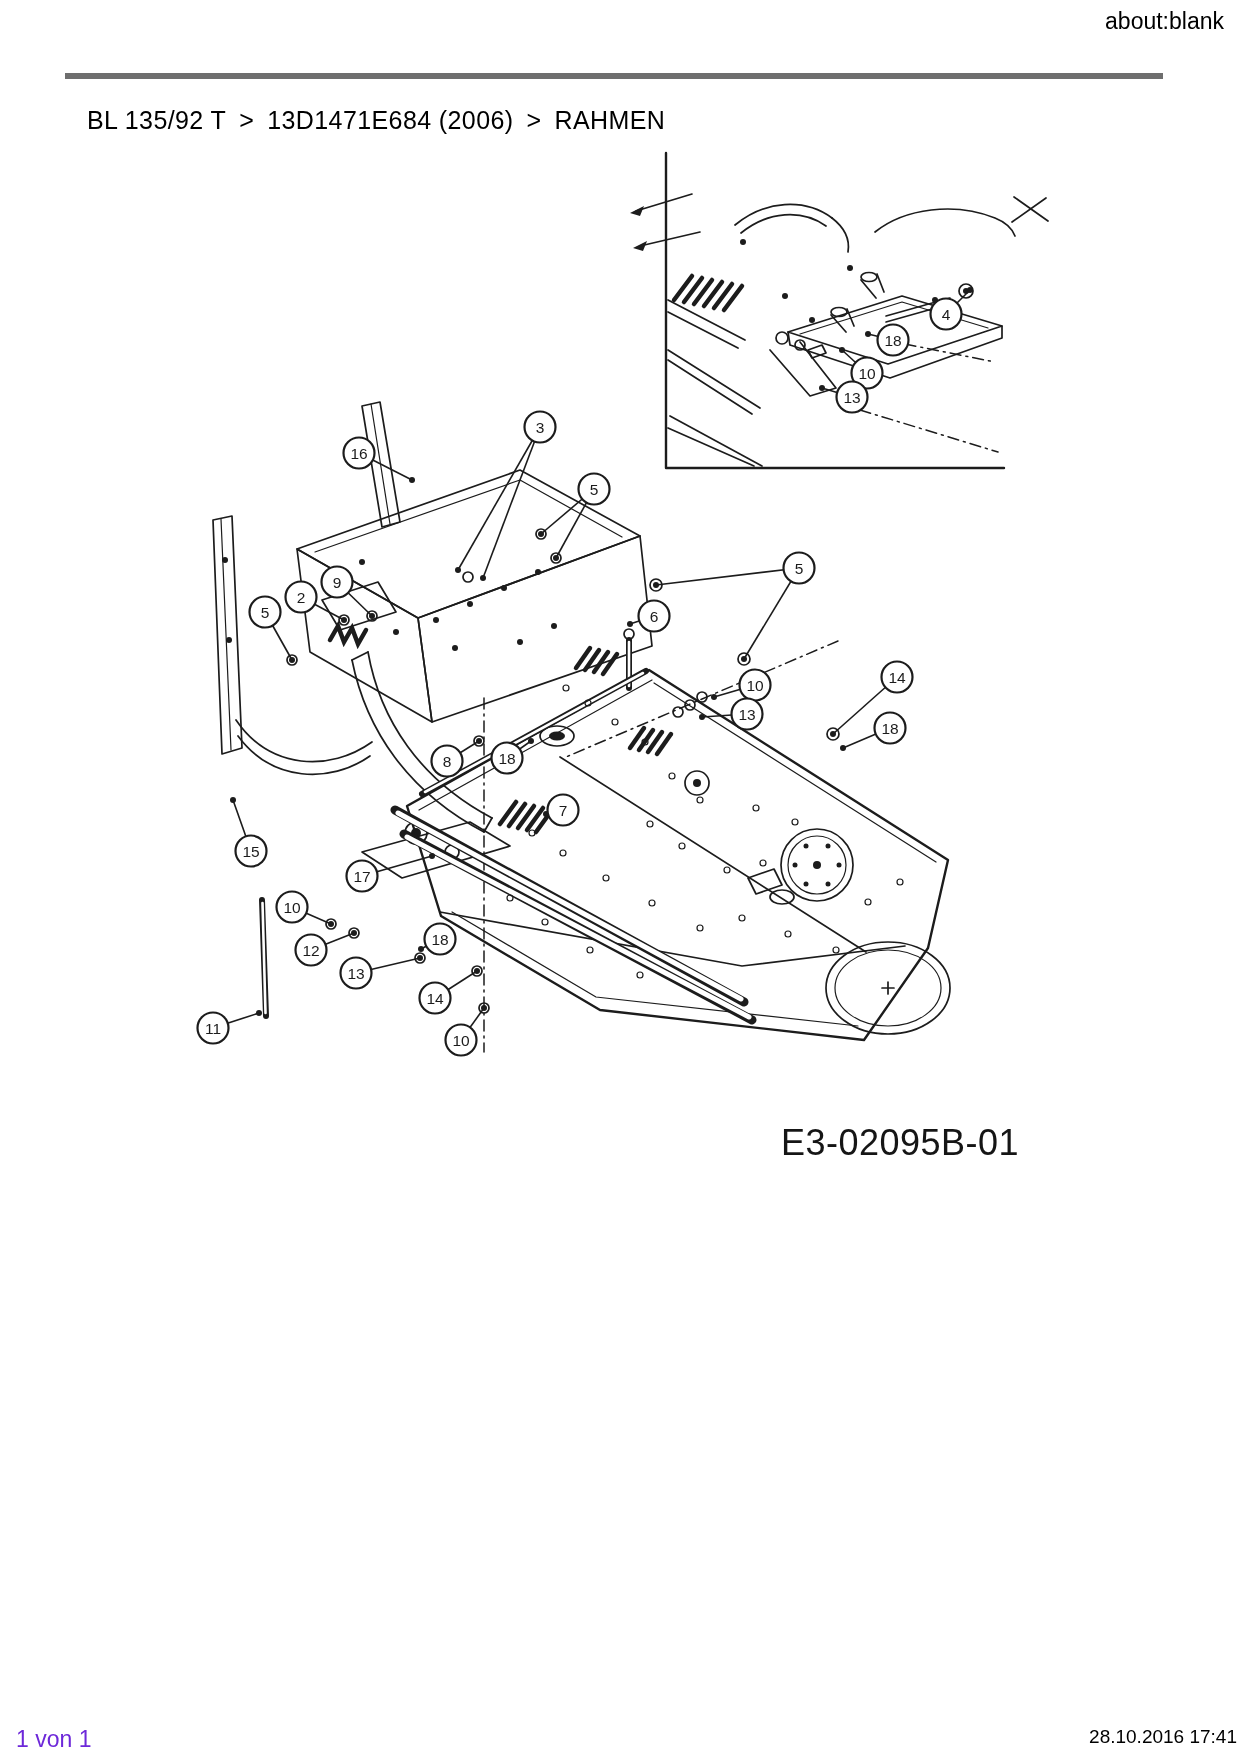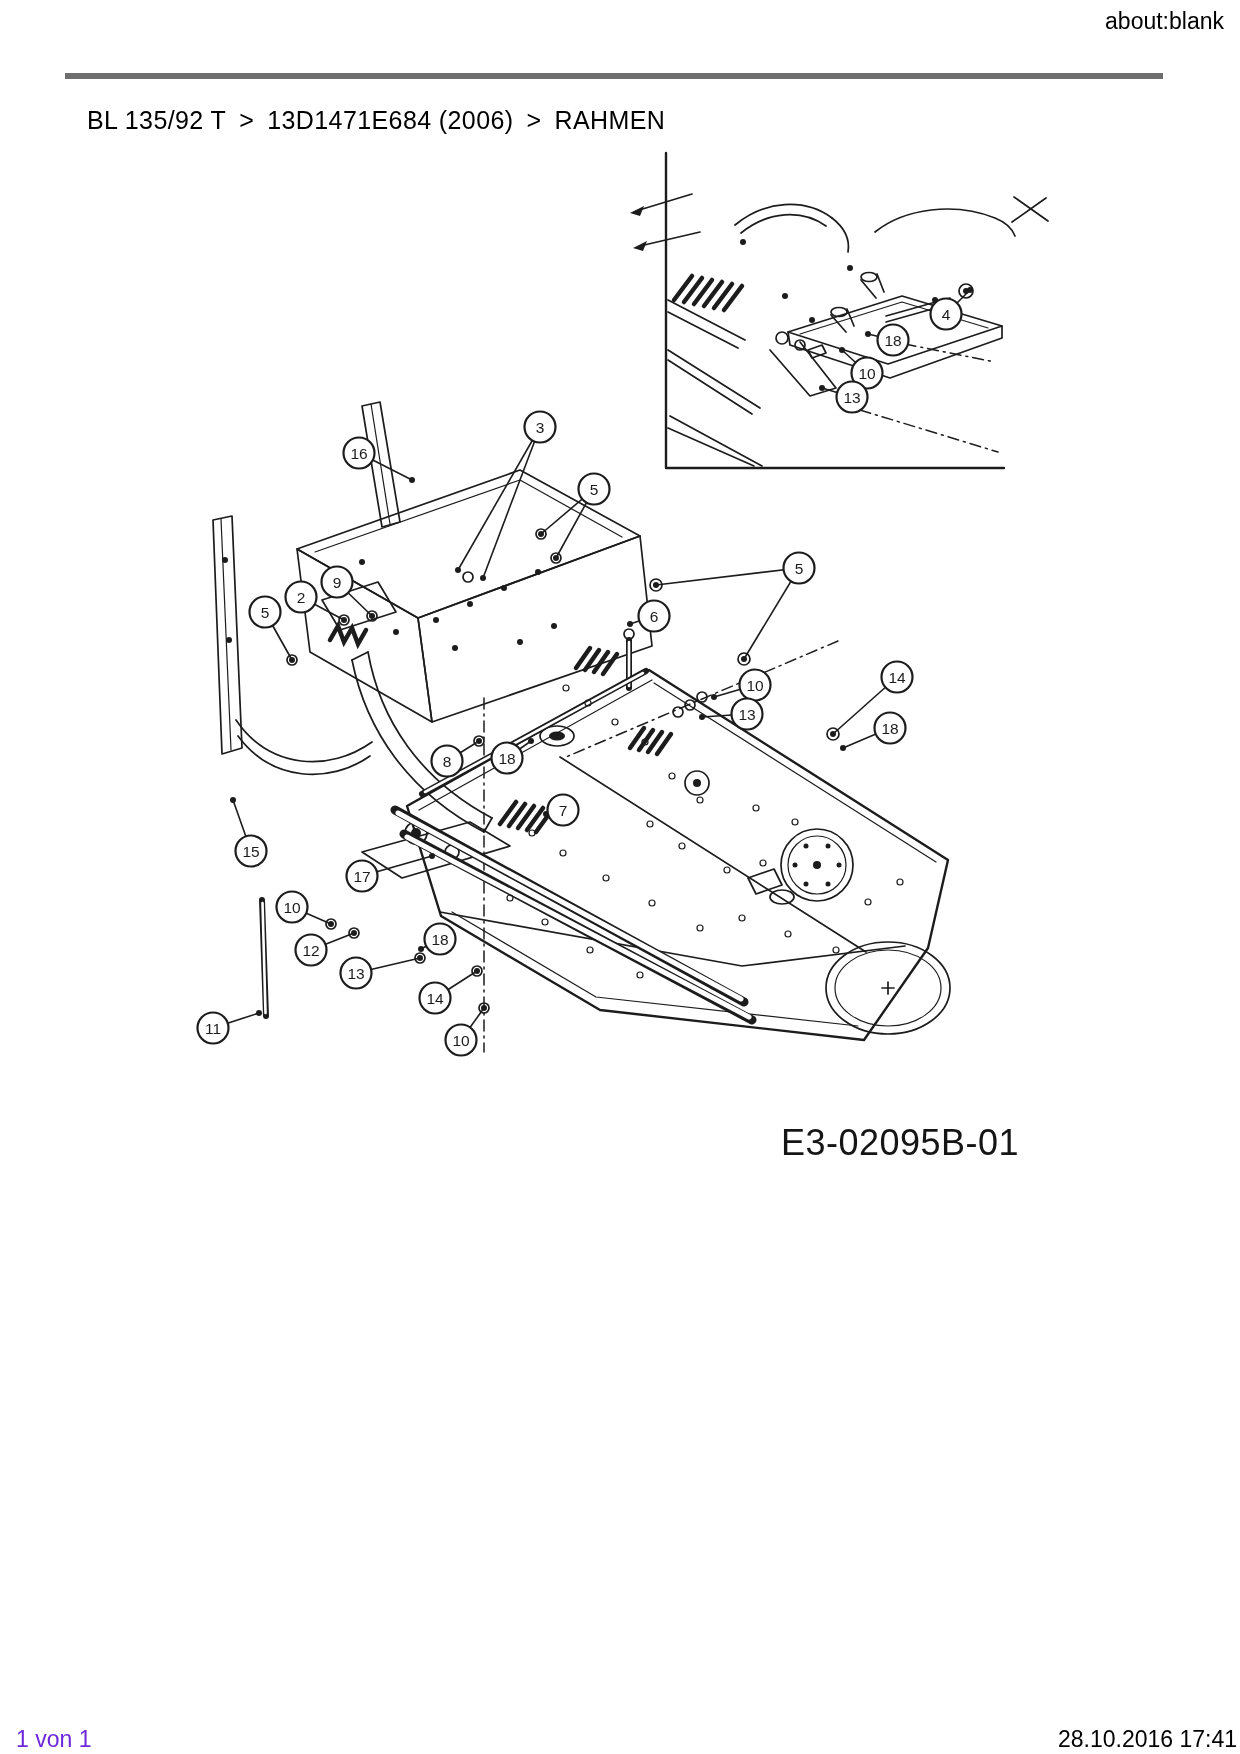--- a/index.html
+++ b/index.html
@@ -26,21 +26,21 @@
   }
   .breadcrumb .sep{margin:0 13px;}
   .drawing-number{
     position:absolute;left:770px;top:1122px;width:260px;
     text-align:center;font-size:36px;color:#151515;letter-spacing:.5px;
   }
   .footer-left{
     position:absolute;left:8px;top:1726px;font-size:23px;color:#6d28d9;margin-left:8px;
   }
   .footer-right{
-    position:absolute;right:3px;top:1726px;font-size:23px;color:#000;
+    position:absolute;right:3px;top:1726px;font-size:19px;color:#000;
   }
   svg.diagram{position:absolute;left:0;top:0;}
   
   .ln{fill:none;stroke:#1c1c1c;stroke-width:1.7;stroke-linecap:round;stroke-linejoin:round;}
   .thick{stroke-width:2.4;}
   .thin{stroke-width:1.2;}
   .dash{fill:none;stroke:#1c1c1c;stroke-width:1.5;stroke-dasharray:11 5 2 5;stroke-linecap:round;}
   .hatch{fill:none;stroke:#1c1c1c;stroke-width:4.5;stroke-linecap:round;}
   .ink{fill:#1c1c1c;stroke:none;}
   .barO{fill:none;stroke:#1c1c1c;stroke-width:9;stroke-linecap:round;}

